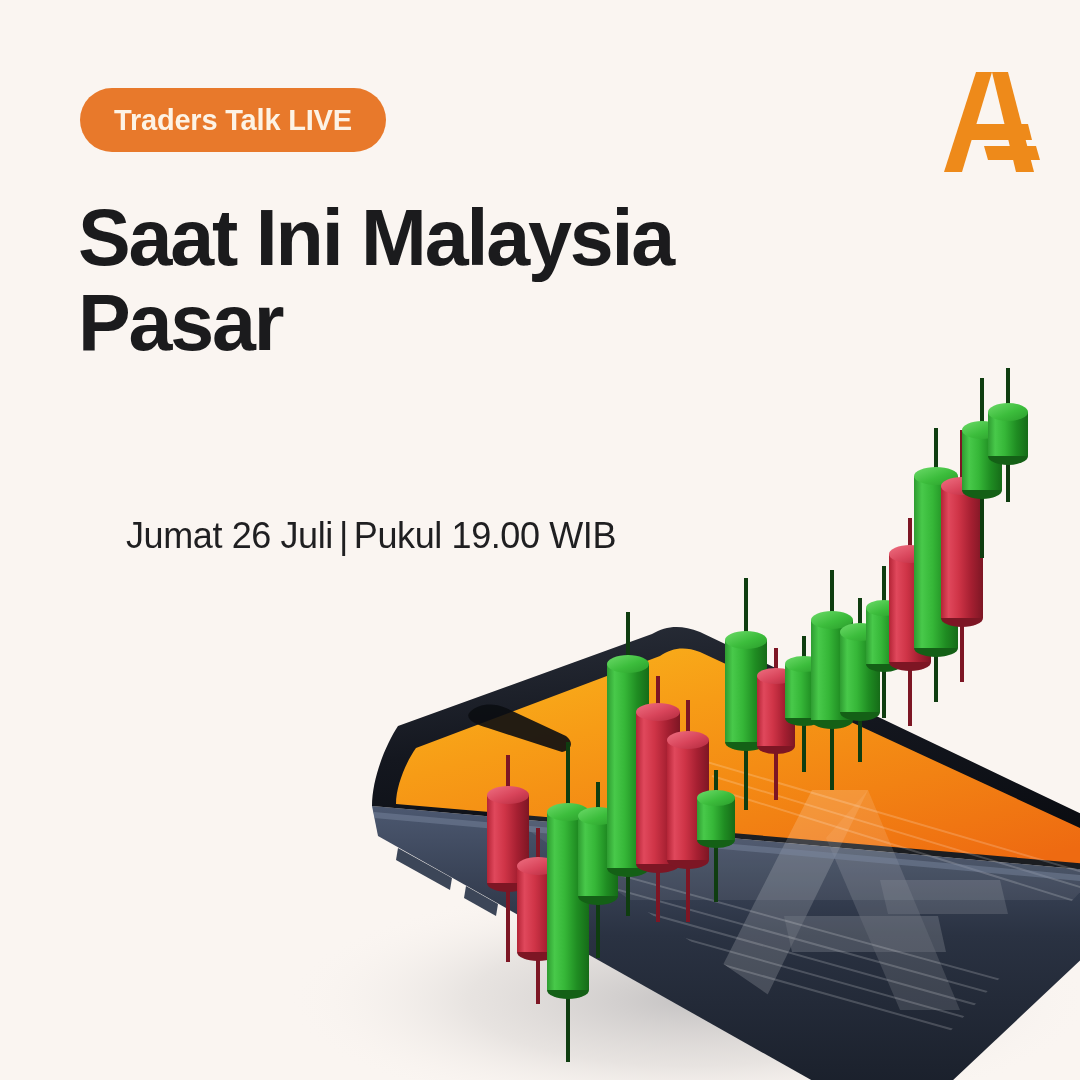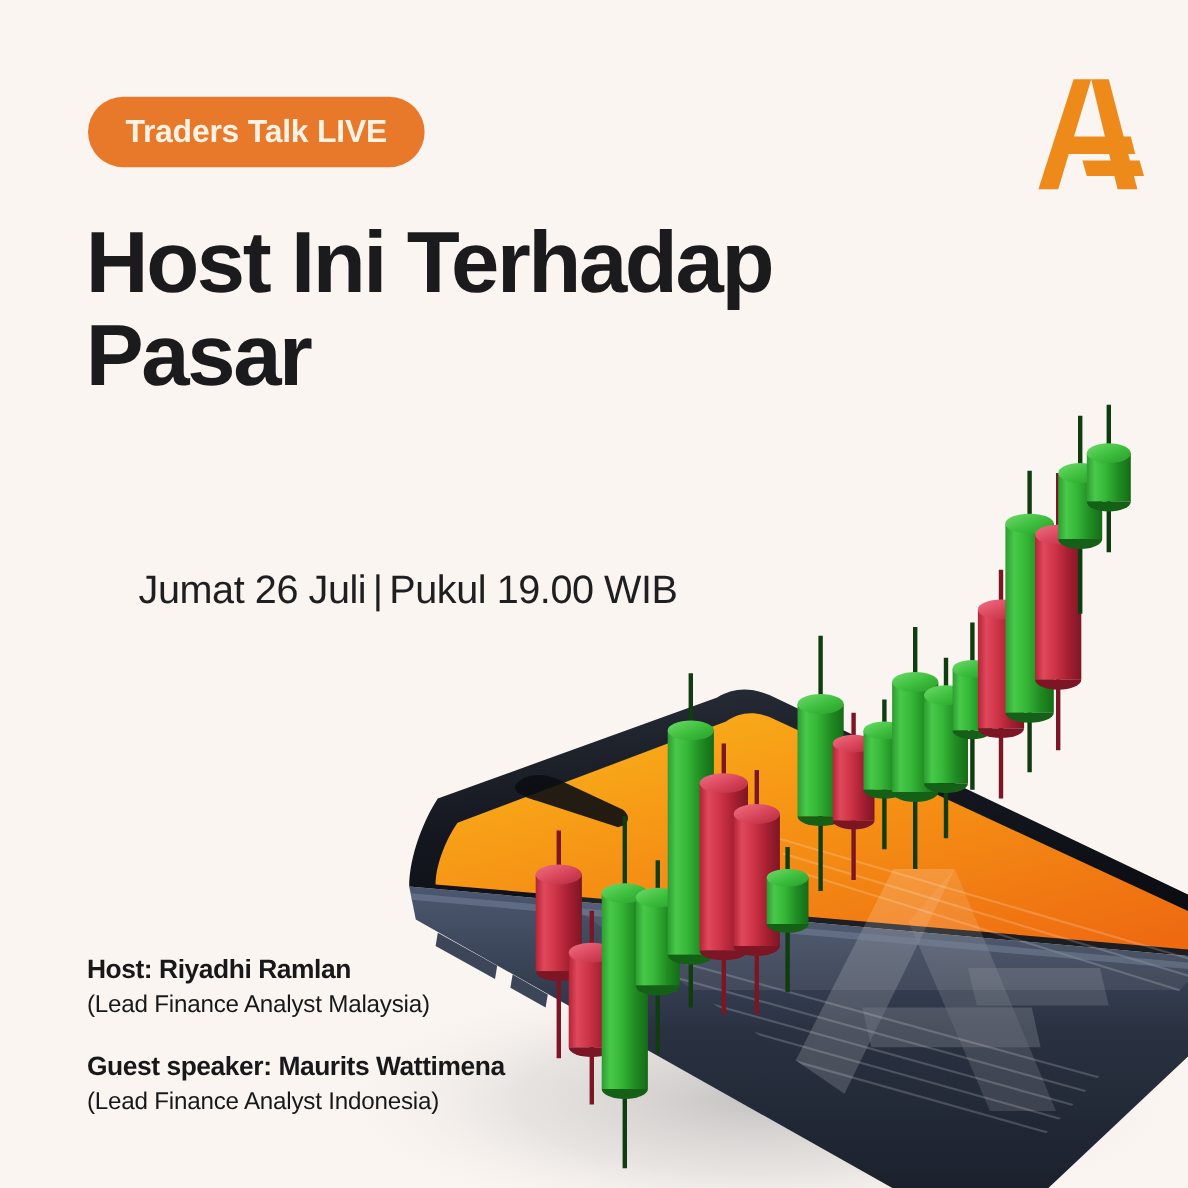--- a/index.html
+++ b/index.html
@@ -363,32 +363,22 @@
       <g fill="#ee8a1a">
         <path d="M 44 12 L 60 12 L 30 112 L 12 112 Z"></path>
         <path d="M 60 12 L 76 12 L 102 112 L 84 112 Z"></path>
         <path d="M 28 64 L 96 64 L 100 80 L 24 80 Z"></path>
         <path d="M 52 86 L 104 86 L 108 100 L 56 100 Z"></path>
       </g>
     </svg>
   </div>
 
   <div class="headline">
-    <span class="ln">Host Ini Terhadap</span>
+    <span class="ln">Saat Ini Malaysia</span>
     <span class="ln">Pasar</span>
   </div>
 
   <div class="dateline">
     <span>Jumat 26 Juli</span><span class="sep">|</span><span>Pukul 19.00 WIB</span>
   </div>
 
-  <div class="credits">
-    <div class="credit-block">
-      <div class="credit-name">Host: Riyadhi Ramlan</div>
-      <div class="credit-role">(Lead Finance Analyst Malaysia)</div>
-    </div>
-    <div class="credit-block">
-      <div class="credit-name">Guest speaker: Maurits Wattimena</div>
-      <div class="credit-role">(Lead Finance Analyst Indonesia)</div>
-    </div>
-  </div>
 
 </div>
 
 </body></html>

